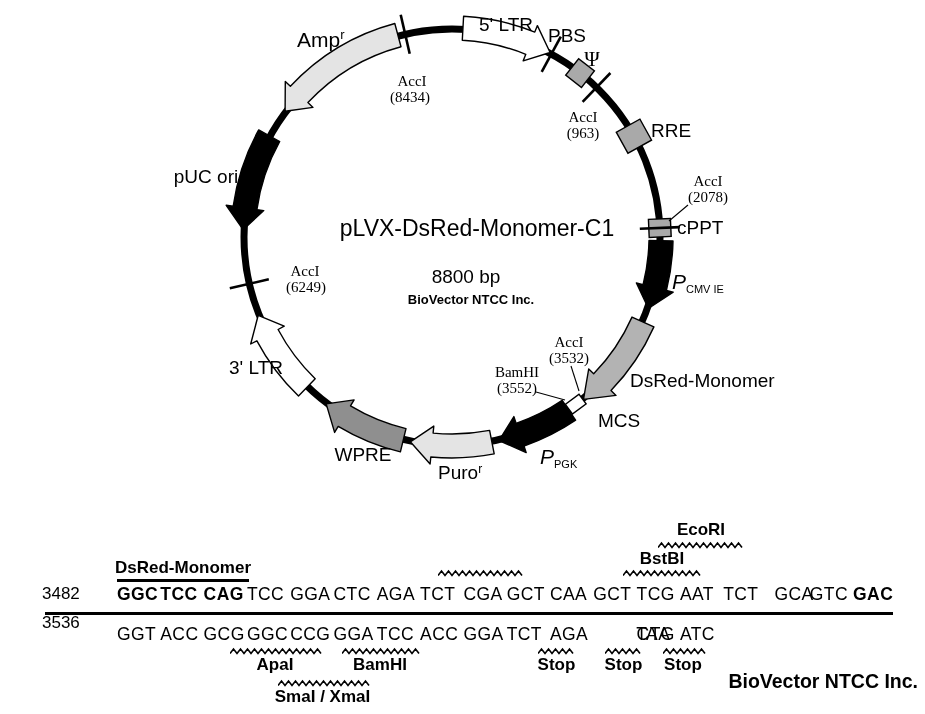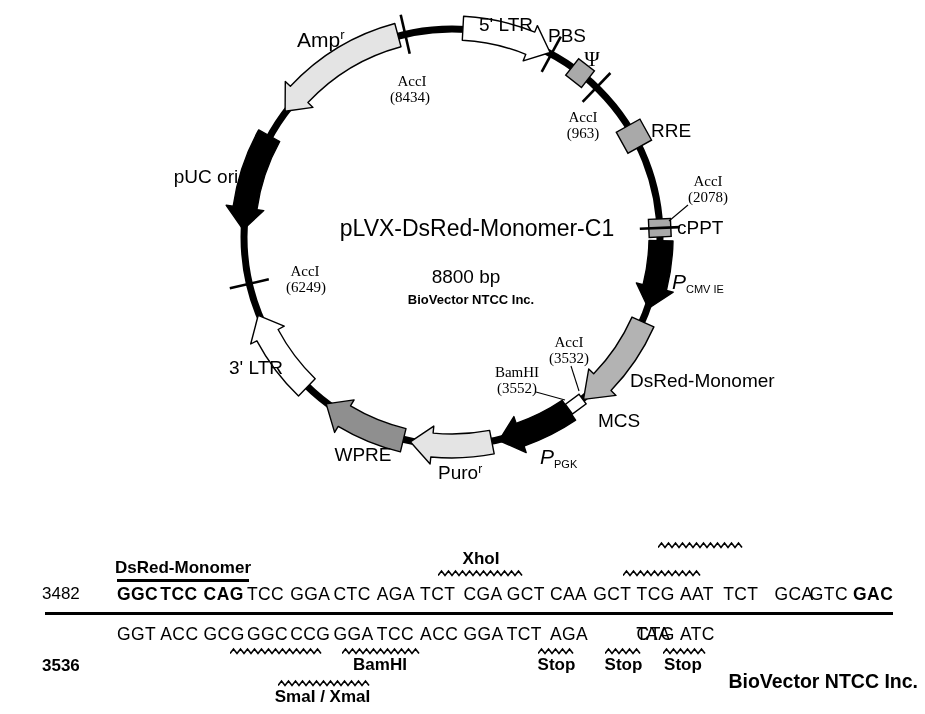--- a/index.html
+++ b/index.html
@@ -110,46 +110,48 @@
       <div class="codon" style="left:679.9px;top:584px;">AAT</div>
       <div class="codon" style="left:723.2px;top:584px;">TCT</div>
       <div class="codon" style="left:766.5px;top:584px;margin-left:8px;">GCA</div>
       <div class="codon" style="left:809.8px;top:584px;">GTC</div>
       <div class="codon" style="left:853.1px;top:584px;font-weight:bold;">GAC</div>
       <div class="rulebar" style="left:117px;top:579px;width:132px;"></div>
       <div class="annlab" style="left:103px;top:558px;">DsRed-Monomer</div>
       <svg width="86" height="9" class="wavy" style="left:438px;top:568px;">
         <path d="M0 7.5 l3.5 -4.5 l3.5 4.5 l3.5 -4.5 l3.5 4.5 l3.5 -4.5 l3.5 4.5 l3.5 -4.5 l3.5 4.5 l3.5 -4.5 l3.5 4.5 l3.5 -4.5 l3.5 4.5 l3.5 -4.5 l3.5 4.5 l3.5 -4.5 l3.5 4.5 l3.5 -4.5 l3.5 4.5 l3.5 -4.5 l3.5 4.5 l3.5 -4.5 l3.5 4.5 l3.5 -4.5 l3.5 4.5" fill="none" stroke="#000" stroke-width="1.6"></path>
       </svg>
-      <div class="annlab" style="left:401px;top:549px;">XhoI</div>
       <svg width="79" height="9" class="wavy" style="left:623px;top:568px;">
         <path d="M0 7.5 l3.5 -4.5 l3.5 4.5 l3.5 -4.5 l3.5 4.5 l3.5 -4.5 l3.5 4.5 l3.5 -4.5 l3.5 4.5 l3.5 -4.5 l3.5 4.5 l3.5 -4.5 l3.5 4.5 l3.5 -4.5 l3.5 4.5 l3.5 -4.5 l3.5 4.5 l3.5 -4.5 l3.5 4.5 l3.5 -4.5 l3.5 4.5 l3.5 -4.5 l3.5 4.5" fill="none" stroke="#000" stroke-width="1.6"></path>
       </svg>
+      <div class="annlab" style="left:582px;top:549px;">BstBI</div>
       <svg width="86" height="9" class="wavy" style="left:658px;top:540px;">
         <path d="M0 7.5 l3.5 -4.5 l3.5 4.5 l3.5 -4.5 l3.5 4.5 l3.5 -4.5 l3.5 4.5 l3.5 -4.5 l3.5 4.5 l3.5 -4.5 l3.5 4.5 l3.5 -4.5 l3.5 4.5 l3.5 -4.5 l3.5 4.5 l3.5 -4.5 l3.5 4.5 l3.5 -4.5 l3.5 4.5 l3.5 -4.5 l3.5 4.5 l3.5 -4.5 l3.5 4.5 l3.5 -4.5 l3.5 4.5" fill="none" stroke="#000" stroke-width="1.6"></path>
       </svg>
+      <div class="annlab" style="left:621px;top:520px;">EcoRI</div>
       <div class="sep" style="left:45px;top:612px;width:848px;height:3px;"></div>
-      <div class="seqnum" style="left:42px;top:656px;font-weight:bold;">3536</div>
+      <div class="seqnum" style="left:42px;top:613px;">3536</div>
       <div class="codon" style="left:117.0px;top:624px;">GGT</div>
       <div class="codon" style="left:160.3px;top:624px;">ACC</div>
       <div class="codon" style="left:203.6px;top:624px;text-align:right;">GCG</div>
       <div class="codon" style="left:246.9px;top:624px;">GGC</div>
       <div class="codon" style="left:290.2px;top:624px;">CCG</div>
       <div class="codon" style="left:333.5px;top:624px;">GGA</div>
       <div class="codon" style="left:376.8px;top:624px;">TCC</div>
       <div class="codon" style="left:420.1px;top:624px;">ACC</div>
       <div class="codon" style="left:463.4px;top:624px;">GGA</div>
       <div class="codon" style="left:506.7px;top:624px;">TCT</div>
       <div class="codon" style="left:550.0px;top:624px;">AGA</div>
       <div class="codon" style="left:593.3px;top:624px;margin-left:43px;">TAA</div>
       <div class="codon" style="left:636.6px;top:624px;">CTG</div>
       <div class="codon" style="left:679.9px;top:624px;">ATC</div>
       <svg width="93" height="9" class="wavy" style="left:230px;top:646px;">
         <path d="M0 7.5 l3.5 -4.5 l3.5 4.5 l3.5 -4.5 l3.5 4.5 l3.5 -4.5 l3.5 4.5 l3.5 -4.5 l3.5 4.5 l3.5 -4.5 l3.5 4.5 l3.5 -4.5 l3.5 4.5 l3.5 -4.5 l3.5 4.5 l3.5 -4.5 l3.5 4.5 l3.5 -4.5 l3.5 4.5 l3.5 -4.5 l3.5 4.5 l3.5 -4.5 l3.5 4.5 l3.5 -4.5 l3.5 4.5 l3.5 -4.5 l3.5 4.5" fill="none" stroke="#000" stroke-width="1.6"></path>
       </svg>
+      <div class="annlab" style="left:195px;top:655px;">ApaI</div>
       <svg width="79" height="9" class="wavy" style="left:342px;top:646px;">
         <path d="M0 7.5 l3.5 -4.5 l3.5 4.5 l3.5 -4.5 l3.5 4.5 l3.5 -4.5 l3.5 4.5 l3.5 -4.5 l3.5 4.5 l3.5 -4.5 l3.5 4.5 l3.5 -4.5 l3.5 4.5 l3.5 -4.5 l3.5 4.5 l3.5 -4.5 l3.5 4.5 l3.5 -4.5 l3.5 4.5 l3.5 -4.5 l3.5 4.5 l3.5 -4.5 l3.5 4.5" fill="none" stroke="#000" stroke-width="1.6"></path>
       </svg>
       <div class="annlab" style="left:300px;top:655px;">BamHI</div>
       <svg width="93" height="9" class="wavy" style="left:278px;top:678px;">
         <path d="M0 7.5 l3.5 -4.5 l3.5 4.5 l3.5 -4.5 l3.5 4.5 l3.5 -4.5 l3.5 4.5 l3.5 -4.5 l3.5 4.5 l3.5 -4.5 l3.5 4.5 l3.5 -4.5 l3.5 4.5 l3.5 -4.5 l3.5 4.5 l3.5 -4.5 l3.5 4.5 l3.5 -4.5 l3.5 4.5 l3.5 -4.5 l3.5 4.5 l3.5 -4.5 l3.5 4.5 l3.5 -4.5 l3.5 4.5 l3.5 -4.5 l3.5 4.5" fill="none" stroke="#000" stroke-width="1.6"></path>
       </svg>
       <div class="annlab" style="left:242.5px;top:687px;">SmaI / XmaI</div>
       <svg width="37" height="9" class="wavy" style="left:538px;top:646px;">
         <path d="M0 7.5 l3.5 -4.5 l3.5 4.5 l3.5 -4.5 l3.5 4.5 l3.5 -4.5 l3.5 4.5 l3.5 -4.5 l3.5 4.5 l3.5 -4.5 l3.5 4.5" fill="none" stroke="#000" stroke-width="1.6"></path>

